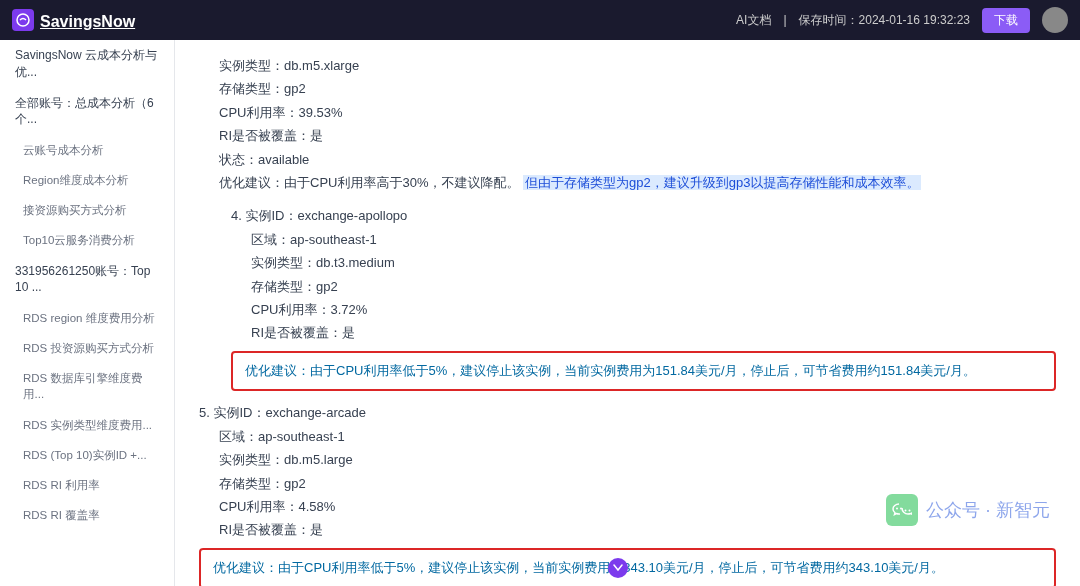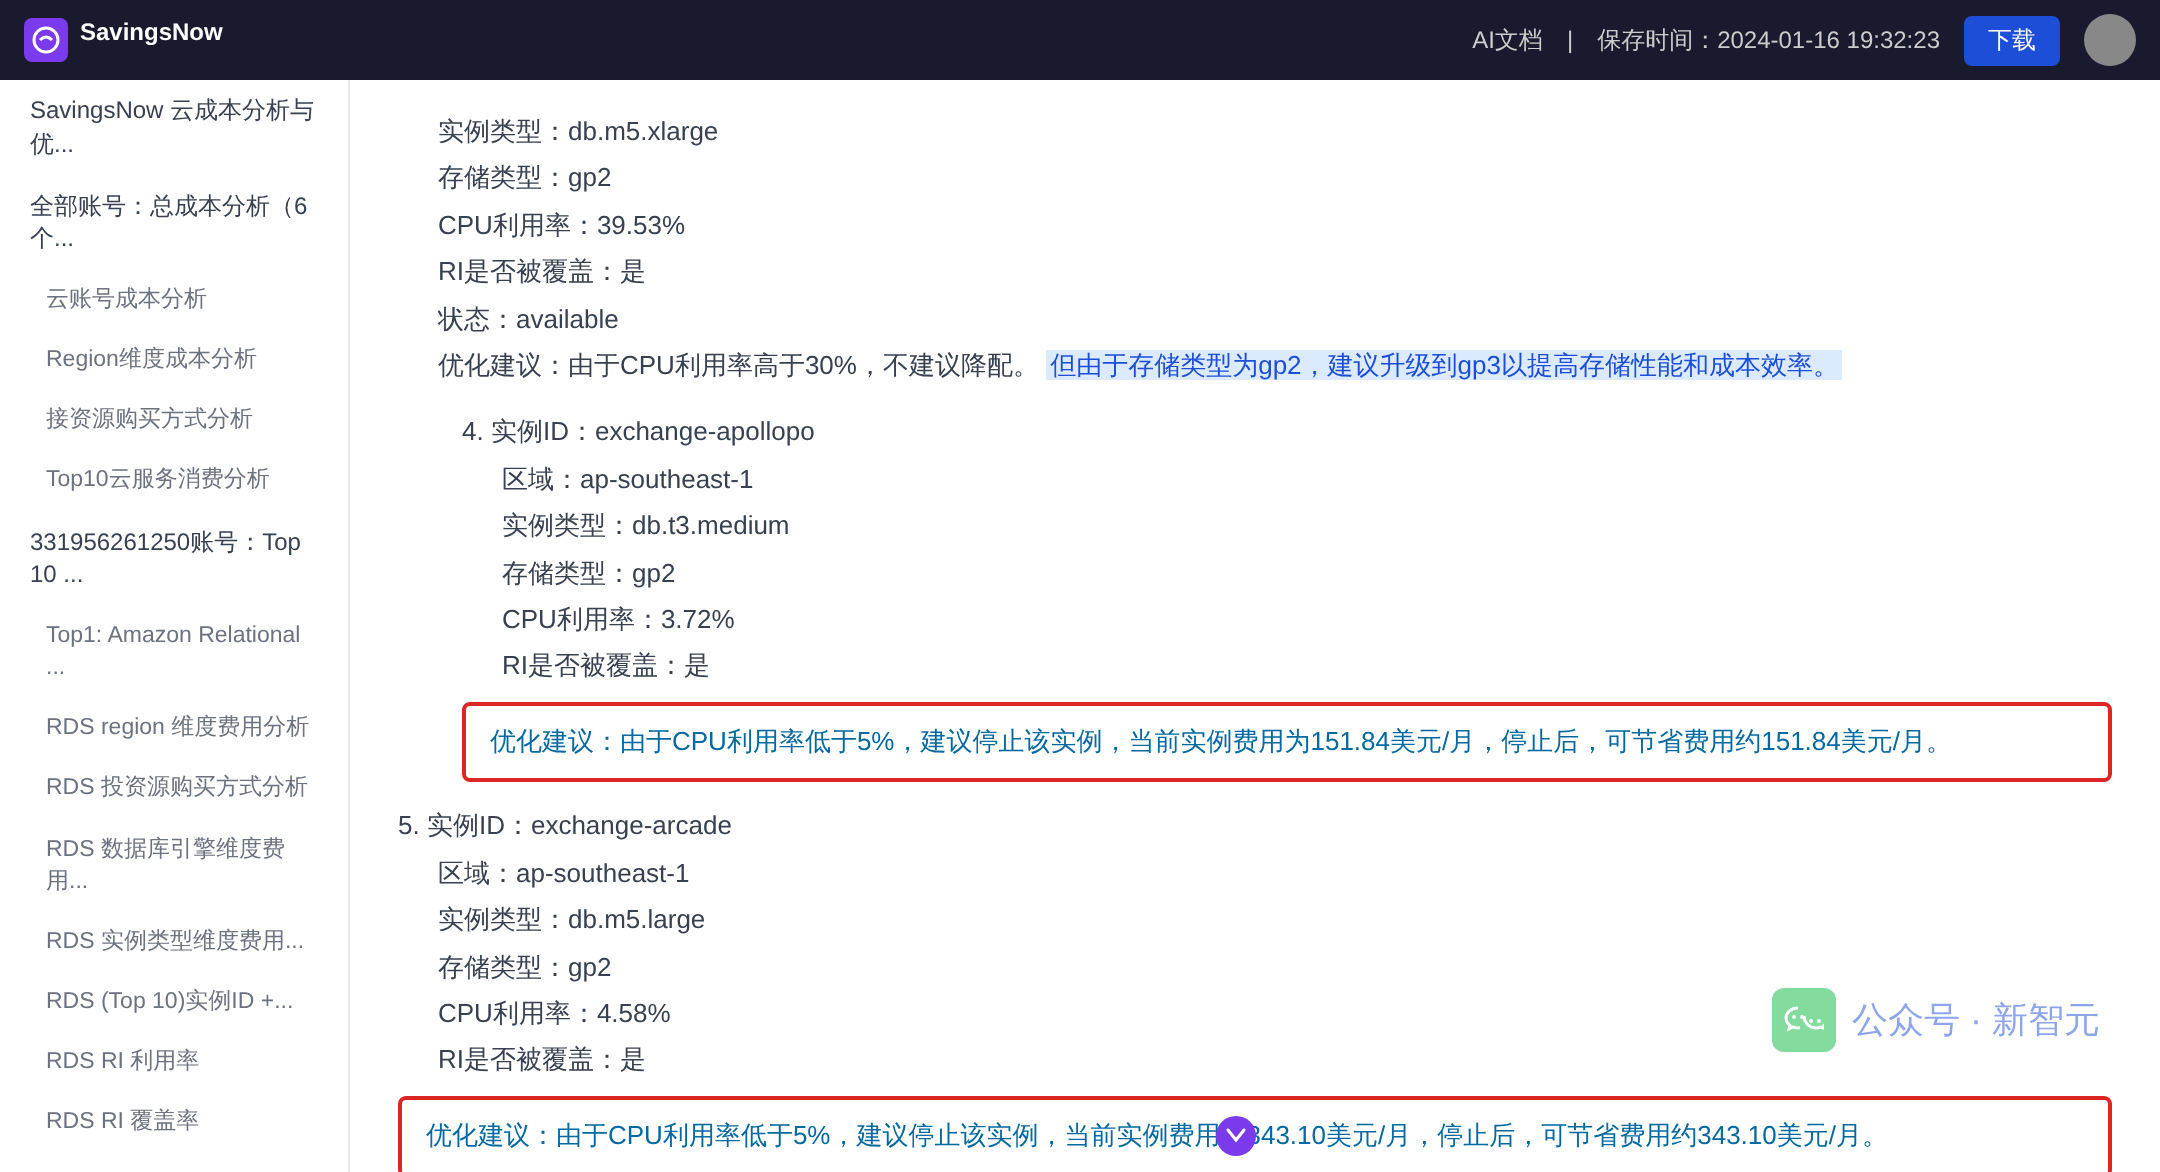--- a/index.html
+++ b/index.html
@@ -10,46 +10,47 @@
       height: 40px;
       background: #1a1a2e;
       display: flex;
       align-items: center;
       justify-content: space-between;
       padding: 0 12px;
       flex-shrink: 0;
     }
     .header-logo {
       display: flex;
-      align-items: flex-start;
+      align-items: flex-end;
       gap: 6px;
       color: #fff;
-      font-size: 12px;
+      font-size: 16px;
       font-weight: 600;
+      text-decoration: underline;
     }
     .logo-icon {
       width: 22px;
       height: 22px;
       background: #7c3aed;
       border-radius: 4px;
       display: flex;
       align-items: center;
       justify-content: center;
       color: white;
       font-size: 11px;
     }
     .header-right {
       display: flex;
       align-items: center;
       gap: 12px;
       color: #ccc;
       font-size: 12px;
     }
     .download-btn {
-      background: #1d4ed8;
+      background: #8b5cf6;
       color: white;
       border: none;
       border-radius: 4px;
       padding: 4px 12px;
       font-size: 12px;
       cursor: pointer;
     }
     .avatar {
       width: 26px;
       height: 26px;
@@ -189,23 +190,20 @@
       <span>Region维度成本分析</span>
     </div>
     <div class="sidebar-item indent">
       <span>接资源购买方式分析</span>
     </div>
     <div class="sidebar-item indent">
       <span>Top10云服务消费分析</span>
     </div>
     <div class="sidebar-item">
       <span>331956261250账号：Top 10 ...</span>
-    </div>
-    <div class="sidebar-item indent">
-      <span>Top1: Amazon Relational ...</span>
     </div>
     <div class="sidebar-item indent">
       <span>RDS region 维度费用分析</span>
     </div>
     <div class="sidebar-item indent">
       <span>RDS 投资源购买方式分析</span>
     </div>
     <div class="sidebar-item indent">
       <span>RDS 数据库引擎维度费用...</span>
     </div>

